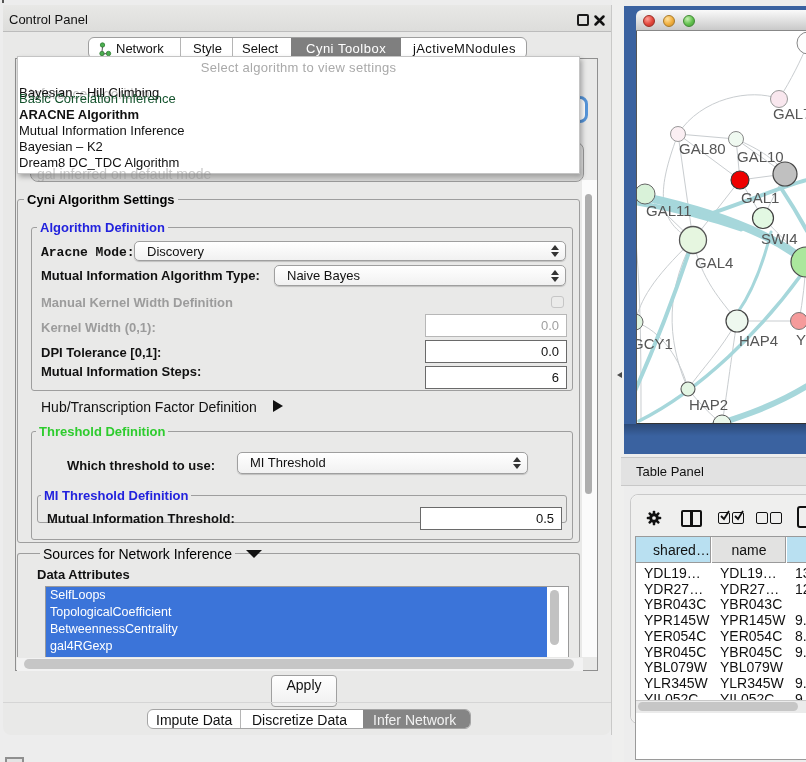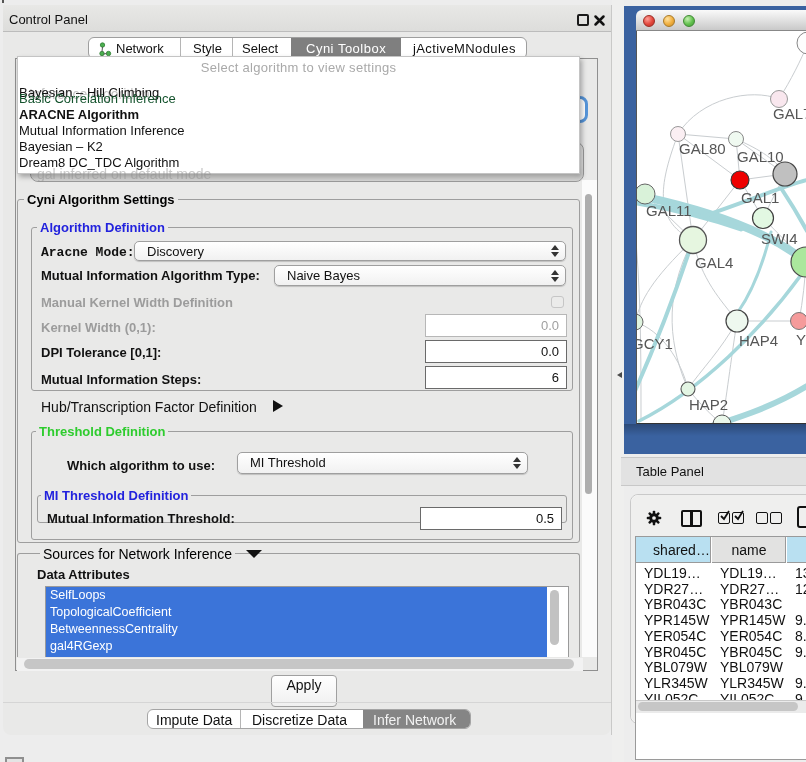--- a/index.html
+++ b/index.html
@@ -72,30 +72,30 @@
 <div class="combo" style="left:274px;top:265px;width:292px;height:21px;">
       <span style="position:absolute;left:12px;top:2px;">Naive Bayes</span>
       <span class="ar"></span>
     </div>
 <div class="abs b13 bold" style="left:41px;top:295px;color:#9c9c9c;">Manual Kernel Width Definition</div>
 <div class="abs" style="left:551px;top:296px;width:13px;height:12px;background:#ebebea;border:1px solid #c6c6c6;border-radius:3px;"></div>
 <div class="abs b13 bold" style="left:41px;top:320px;color:#9c9c9c;">Kernel Width (0,1):</div>
 <div class="field" style="left:425px;top:314px;width:142px;height:23px;border:1px solid #b7b7b7;color:#9f9f9f;">0.0</div>
 <div class="abs b13 bold" style="left:41px;top:345px;">DPI Tolerance [0,1]:</div>
 <div class="field" style="left:425px;top:340px;width:142px;height:23px;border:1px solid #6a6a6a;color:#111;">0.0</div>
-<div class="abs b13 bold" style="left:41px;top:372px;text-align:right;">Mutual Information Steps:</div>
+<div class="abs b13 bold" style="left:41px;top:364px;text-align:right;">Mutual Information Steps:</div>
 <div class="field" style="left:425px;top:366px;width:142px;height:23px;border:1px solid #6a6a6a;color:#111;">6</div>
 
 <div class="abs" style="left:41px;top:399px;font-size:14px;color:#111;">Hub/Transcription Factor Definition</div>
 <div class="abs" style="left:273px;top:400px;width:0;height:0;border-top:6.5px solid transparent;border-bottom:6.5px solid transparent;border-left:10px solid #111;"></div>
 
 <div class="groupbox" style="left:31px;top:431px;width:542px;height:109px;">
   <span class="legend" style="left:4px;color:#2ecc2e;font-weight:bold;">Threshold Definition</span>
 </div>
-<div class="abs b13 bold" style="left:67px;top:458px;">Which algorithm to use:</div>
+<div class="abs b13 bold" style="left:67px;top:458px;">Which threshold to use:</div>
 <div class="combo" style="left:237px;top:452px;width:291px;height:22px;">
       <span style="position:absolute;left:12px;top:2px;">MI Threshold</span>
       <span class="ar"></span>
     </div>
 
 <div class="groupbox" style="left:37px;top:495px;width:530px;height:28px;">
   <span class="legend" style="left:3px;color:#2222dd;font-weight:bold;">MI Threshold Definition</span>
 </div>
 <div class="abs b13 bold" style="left:47px;top:511px;">Mutual Information Threshold:</div>
 <div class="field" style="left:420px;top:507px;width:142px;height:23px;border:1px solid #6a6a6a;color:#111;">0.5</div>

